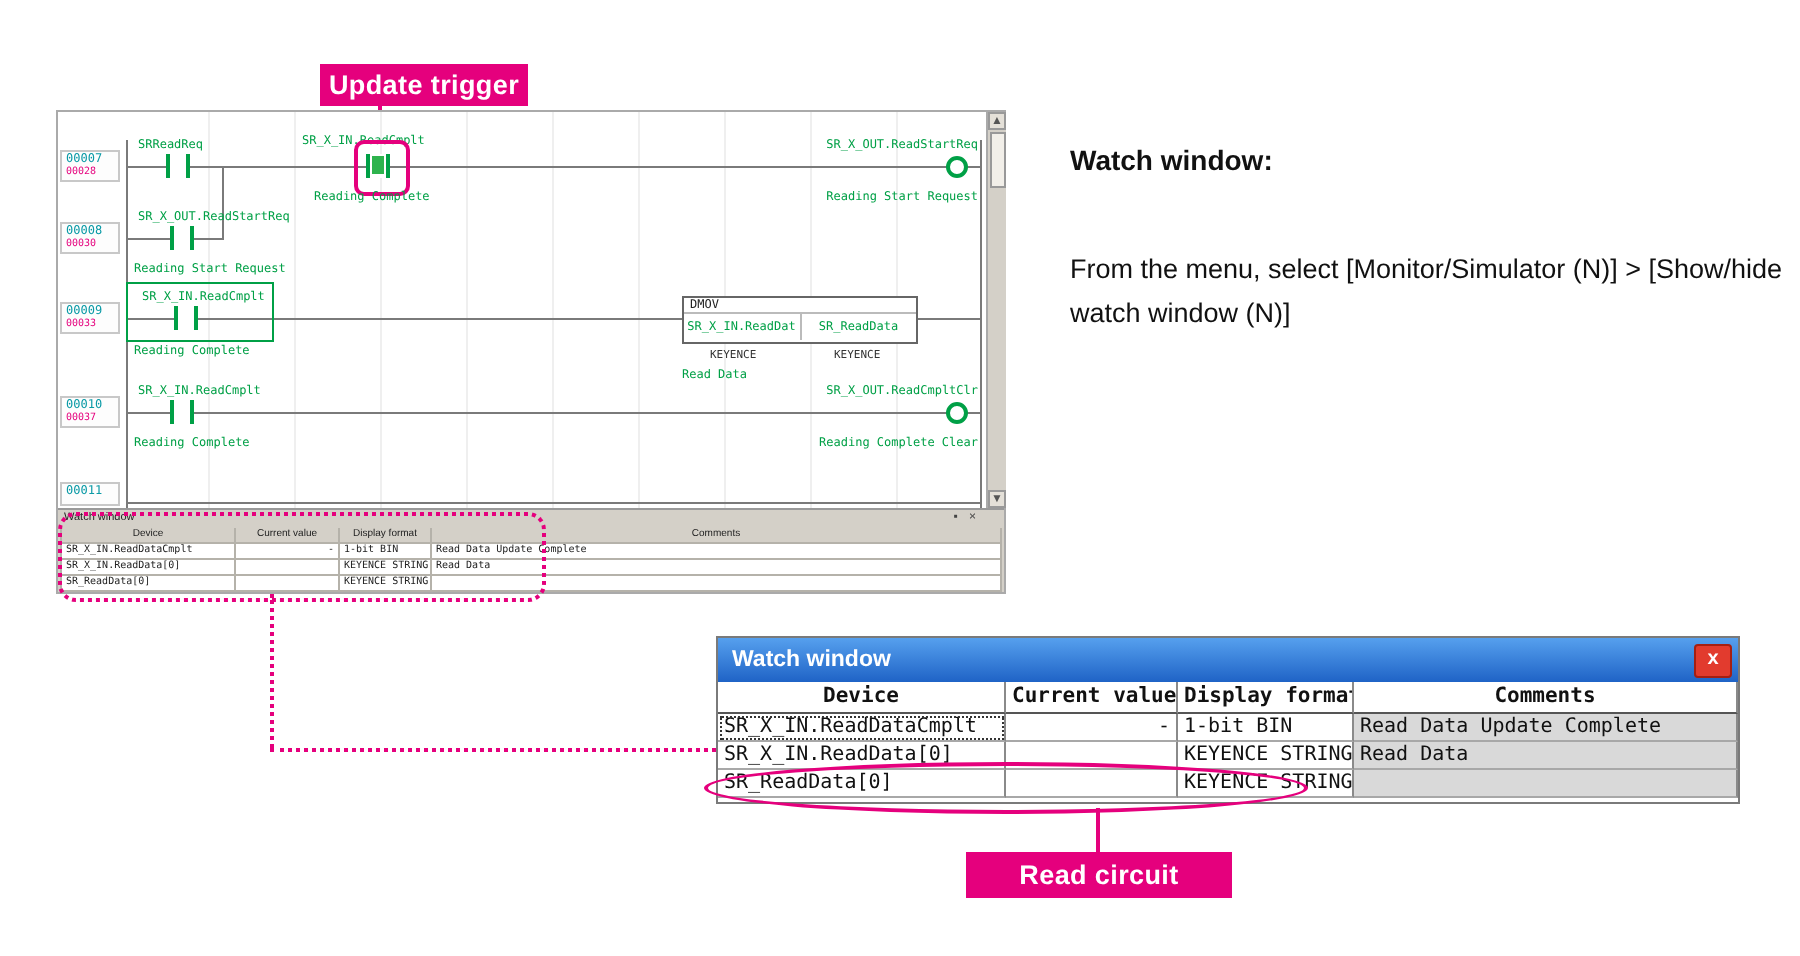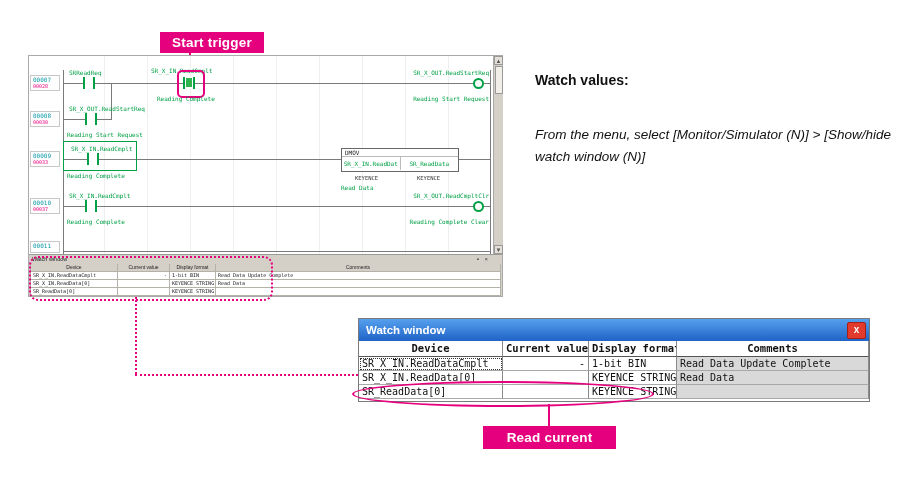--- a/index.html
+++ b/index.html
@@ -93,28 +93,28 @@
   .z-com{flex:1;background:#d9d9d9;}
   .zhead .z-com{background:#fff;}
   .zfocus{outline:1px dotted #333;outline-offset:-2px;}
   #ellipse{position:absolute;left:352px;top:381px;width:298px;height:22px;
            border:2.5px solid #e5007d;border-radius:50%;}
 
   
   #desc{position:absolute;left:535px;top:72px;width:358px;color:#111;}
   #desc h3{margin:0 0 4px 0;font-size:14px;}
   #desc p{margin:0;font-size:13.5px;line-height:1.62;}
-  #desc .menu{margin-top:36px;font-style:italic;}
+  #desc .menu{margin-top:36px;}
 </style>
 </head>
 <body>
 
 <div id="canvas">
 
-  <div class="badge" style="left:160px;top:32px;width:104px;height:21px;">Start trigger</div>
+  <div class="badge" style="left:160px;top:32px;width:104px;height:21px;">Update trigger</div>
   <div class="mline" style="left:189px;top:53px;width:2px;height:17px;"></div>
 
   <div id="ladder-window">
     <div id="grid"></div>
 
     <div class="rnum" style="top:19px;">
       <span class="rno">00007</span>
       <span class="rstep">00028</span>
     </div>
     <div class="rnum" style="top:55px;">
@@ -252,20 +252,20 @@
     <div class="zrow">
       <div class="zcell z-dev">SR_ReadData[0]</div>
       <div class="zcell z-val"></div>
       <div class="zcell z-fmt">KEYENCE STRING</div>
       <div class="zcell z-com"></div>
     </div>
   </div>
 
   <div id="ellipse"></div>
   <div class="mline" style="left:548px;top:404px;width:2px;height:22px;"></div>
-  <div class="badge" style="left:483px;top:426px;width:133px;height:23px;">Read current</div>
+  <div class="badge" style="left:483px;top:426px;width:133px;height:23px;">Read circuit</div>
 
   <div id="desc">
-    <h3>Watch values:</h3>
+    <h3>Watch window:</h3>
     <p class="menu">From the menu, select [Monitor/Simulator (N)] &gt; [Show/hide watch window (N)]</p>
   </div>
 
 </div>
 
 </body></html>

